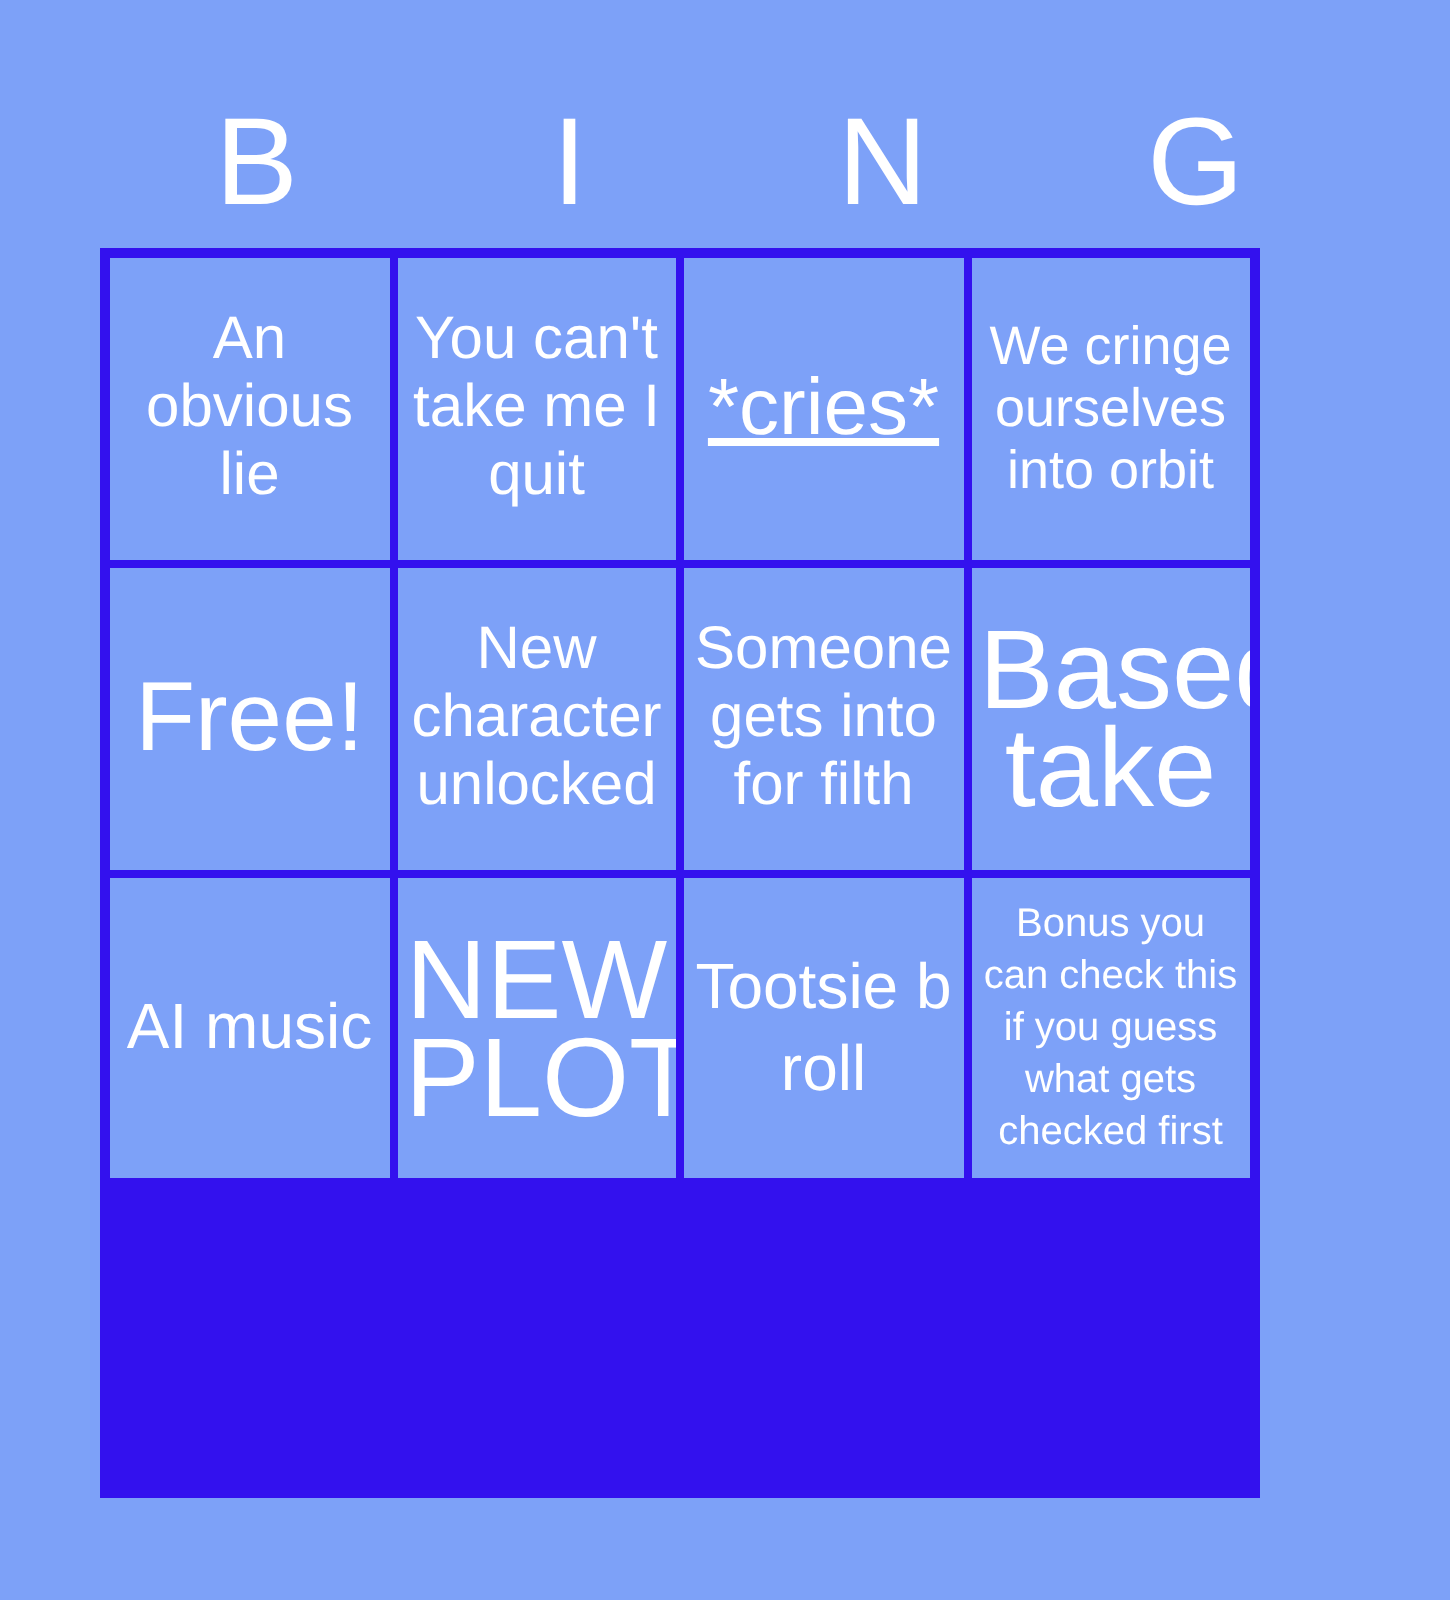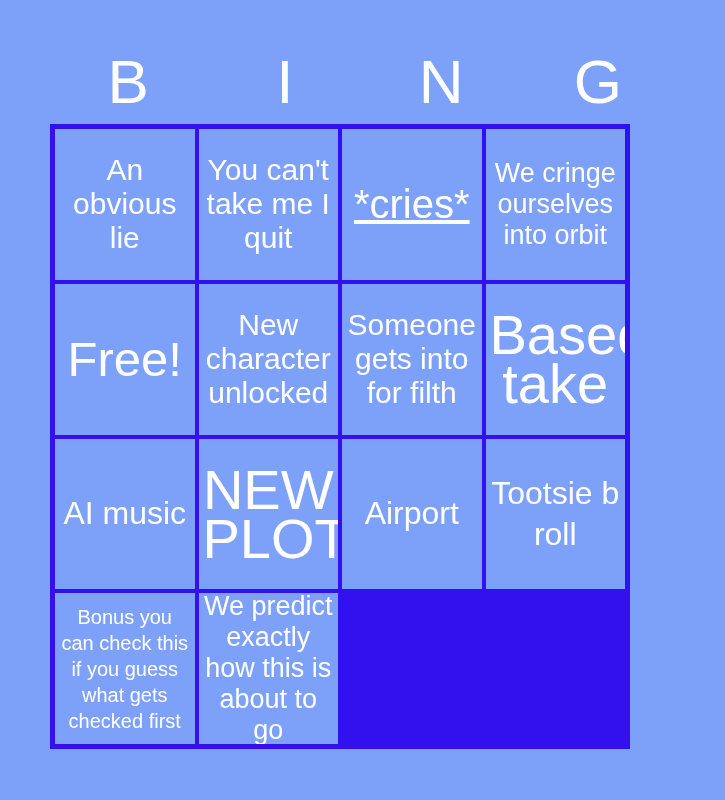--- a/index.html
+++ b/index.html
@@ -118,26 +118,20 @@
     </div>
 
     <div class="cell">
       <span class="cell-text sz-lg">AI music</span>
     </div>
     <div class="cell">
       <span class="cell-text sz-xxl">NEW PLOT</span>
     </div>
 
     <div class="cell">
-      <span class="cell-text sz-lg">Airport</span>
-    </div>
-    <div class="cell">
       <span class="cell-text sz-lg">Tootsie b roll</span>
     </div>
     <div class="cell">
       <span class="cell-text sz-xs">Bonus you can check this if you guess what gets checked first</span>
-    </div>
-    <div class="cell">
-      <span class="cell-text sz-sm">We predict exactly how this is about to go</span>
     </div>
 
   </div>
 </div>
 
 </body></html>

